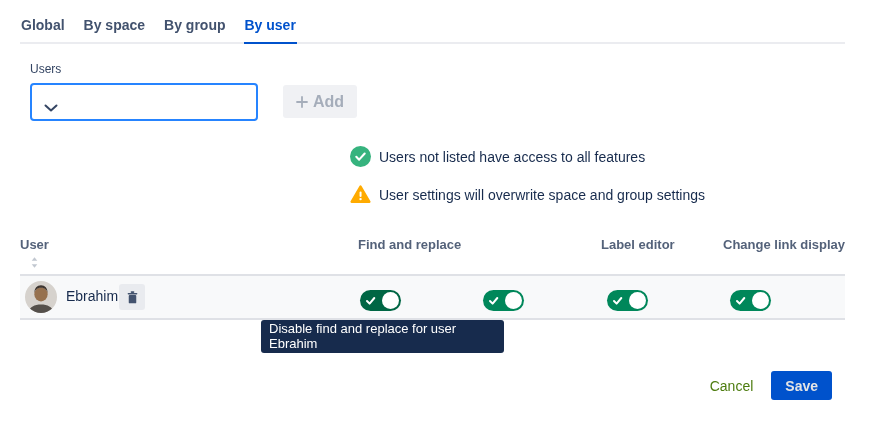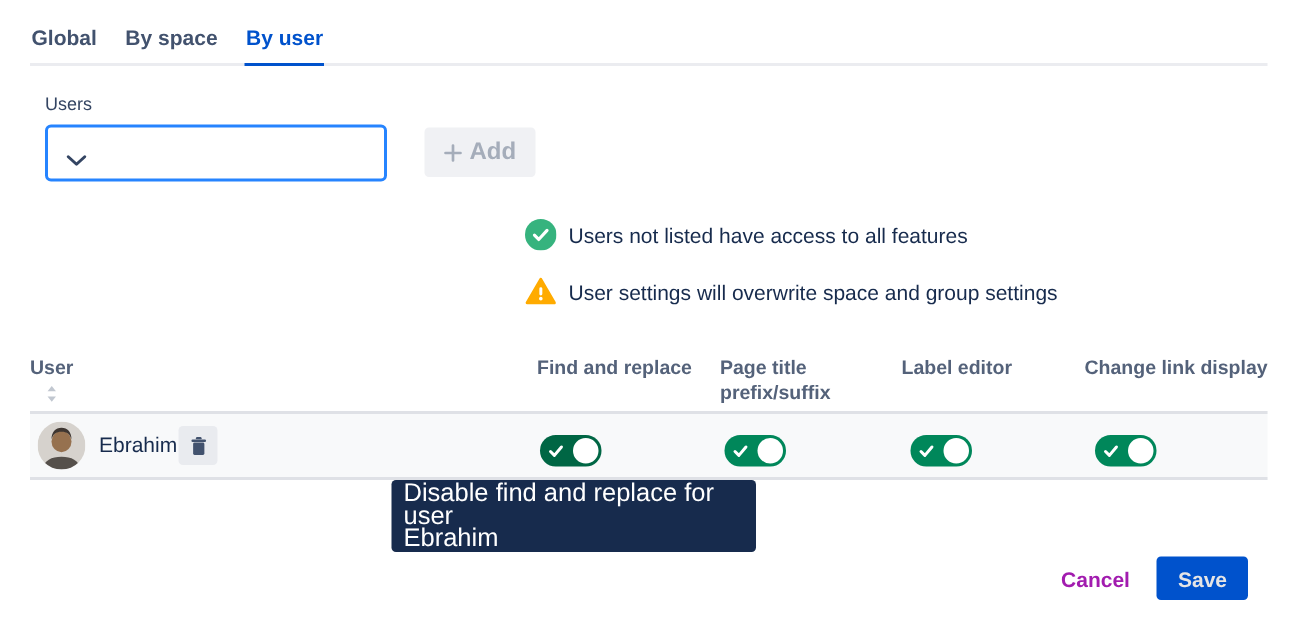--- a/index.html
+++ b/index.html
@@ -51,38 +51,39 @@
             background:#6B778C; cursor:pointer; }
   .toggle.on { background:#00875A; }
   .toggle.on.hovered { background:#006644; }
   .toggle .knob { position:absolute; right:2px; top:2px; width:17px; height:17px;
                   background:#fff; border-radius:50%; }
   .toggle .tick { position:absolute; left:4px; top:4px; width:13px; height:13px; }
 
   
   .tooltip { position:absolute; left:261px; top:320px; width:243px;
              background:#172B4D; border-radius:3px; color:#fff;
-             font-size:17px; line-height:15px; padding:1px 8px 2px; }
+             font-size:13px; line-height:15px; padding:1px 8px 2px; }
 
   
   .footer { position:absolute; top:371px; right:41px; display:flex; align-items:center; gap:14px; }
   .cancel-btn { background:none; border:none; font-family:inherit; font-size:14px;
-                font-weight:700; color:#a21caf; cursor:pointer; padding:6px 4px; }
+                font-weight:400; color:#4d7c0f; cursor:pointer; padding:6px 4px; }
   .save-btn { background:#0052CC; border:none; border-radius:3px; color:#e5e5e5;
               font-family:inherit; font-size:14px; font-weight:600;
               padding:7px 14px; height:29px; cursor:pointer; }
 </style>
 </head>
 <body>
 
 <div id="canvas">
 
   <nav class="tabs">
     <div class="tab">Global</div>
     <div class="tab">By space</div>
+    <div class="tab">By group</div>
     <div class="tab active">By user</div>
   </nav>
 
   <div class="field-label">Users</div>
   <div class="select-box">
     <span class="chev">
       <svg viewBox="0 0 14 8">
           <path d="M1.5 1.5l5.5 5 5.5-5" stroke="#344563" stroke-width="2" fill="none" stroke-linecap="round" stroke-linejoin="round"></path>
         </svg>
     </span>
@@ -113,21 +114,20 @@
   <div class="th sortable" style="left:20px; top:236px;">
     <span>User</span>
     <span class="sort-icon">
       <svg viewBox="0 0 8 12">
           <path d="M4 0l3.2 4H.8z" fill="#C1C7D0"></path>
           <path d="M4 12l3.2-4H.8z" fill="#C1C7D0"></path>
         </svg>
     </span>
   </div>
   <div class="th" style="left:358px; top:236px; width:110px;">Find and replace</div>
-  <div class="th" style="left:480px; top:236px; width:80px;">Page title prefix/suffix</div>
   <div class="th" style="left:601px; top:236px; white-space:nowrap;">Label editor</div>
   <div class="th" style="left:723px; top:236px; white-space:nowrap;">Change link display</div>
 
   <div class="row">
     <div class="avatar">
       <svg viewBox="0 0 36 36">
         <rect width="36" height="36" fill="#D6D2CD"></rect>
         <ellipse cx="18" cy="15" rx="7.5" ry="8" fill="#96714F"></ellipse>
         <path d="M10.5 13.5c0-5.5 3-8.8 7.5-8.8s7.5 3.3 7.5 8.8c-1.2-4.2-3.5-5.8-7.5-5.8s-6.3 1.6-7.5 5.8z" fill="#3E3631"></path>
         <path d="M3 38c1.2-8.5 7-11.5 15-11.5S31.8 29.5 33 38z" fill="#55504B"></path>

